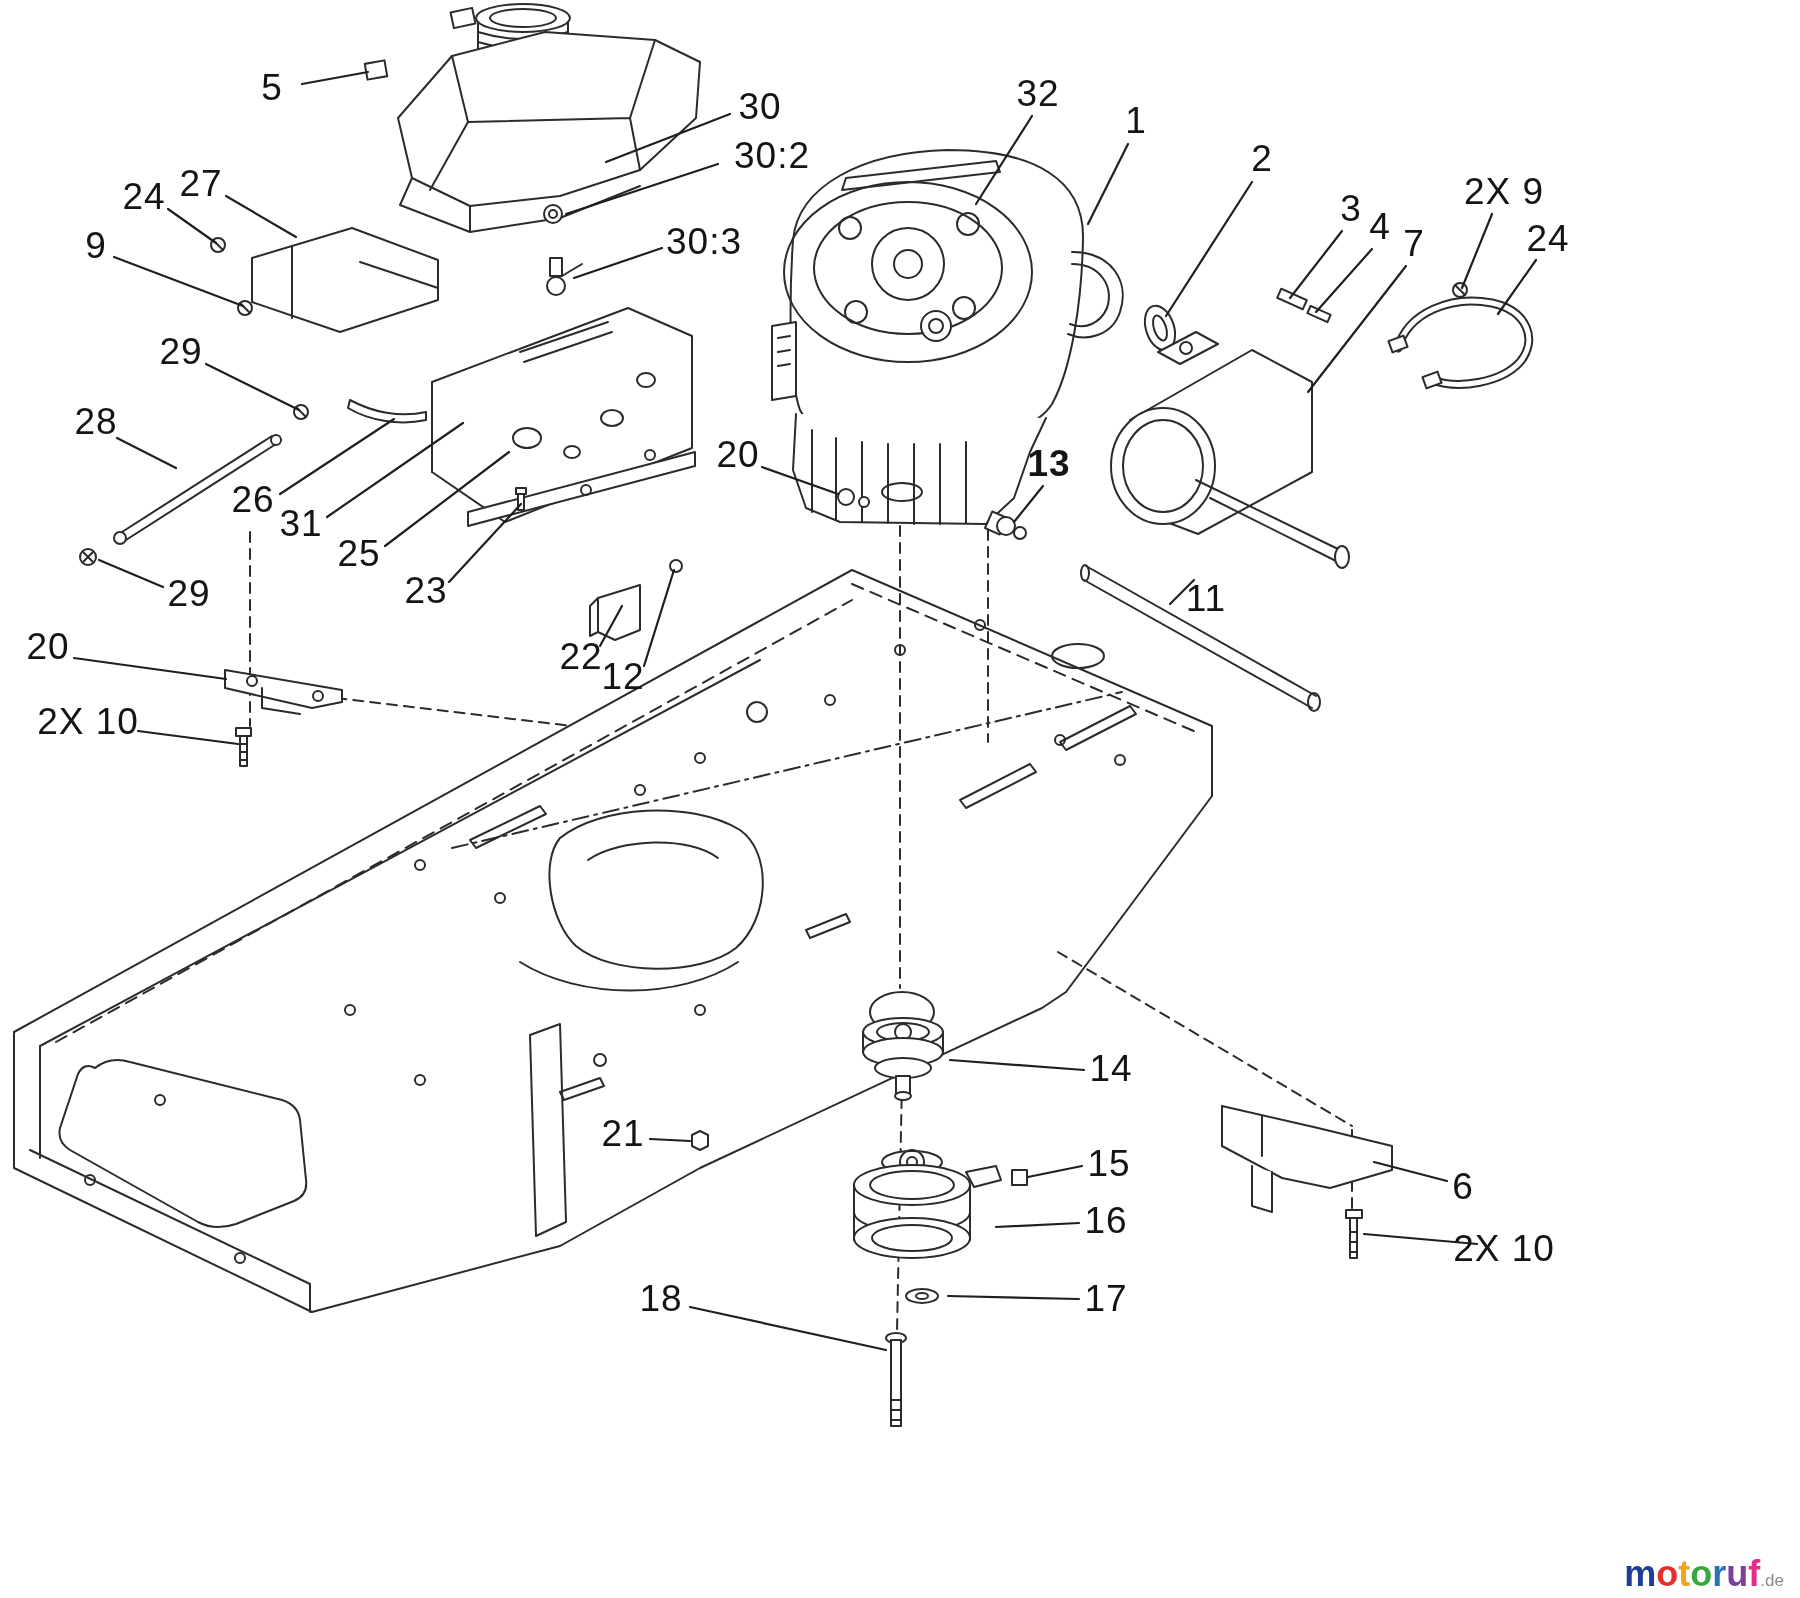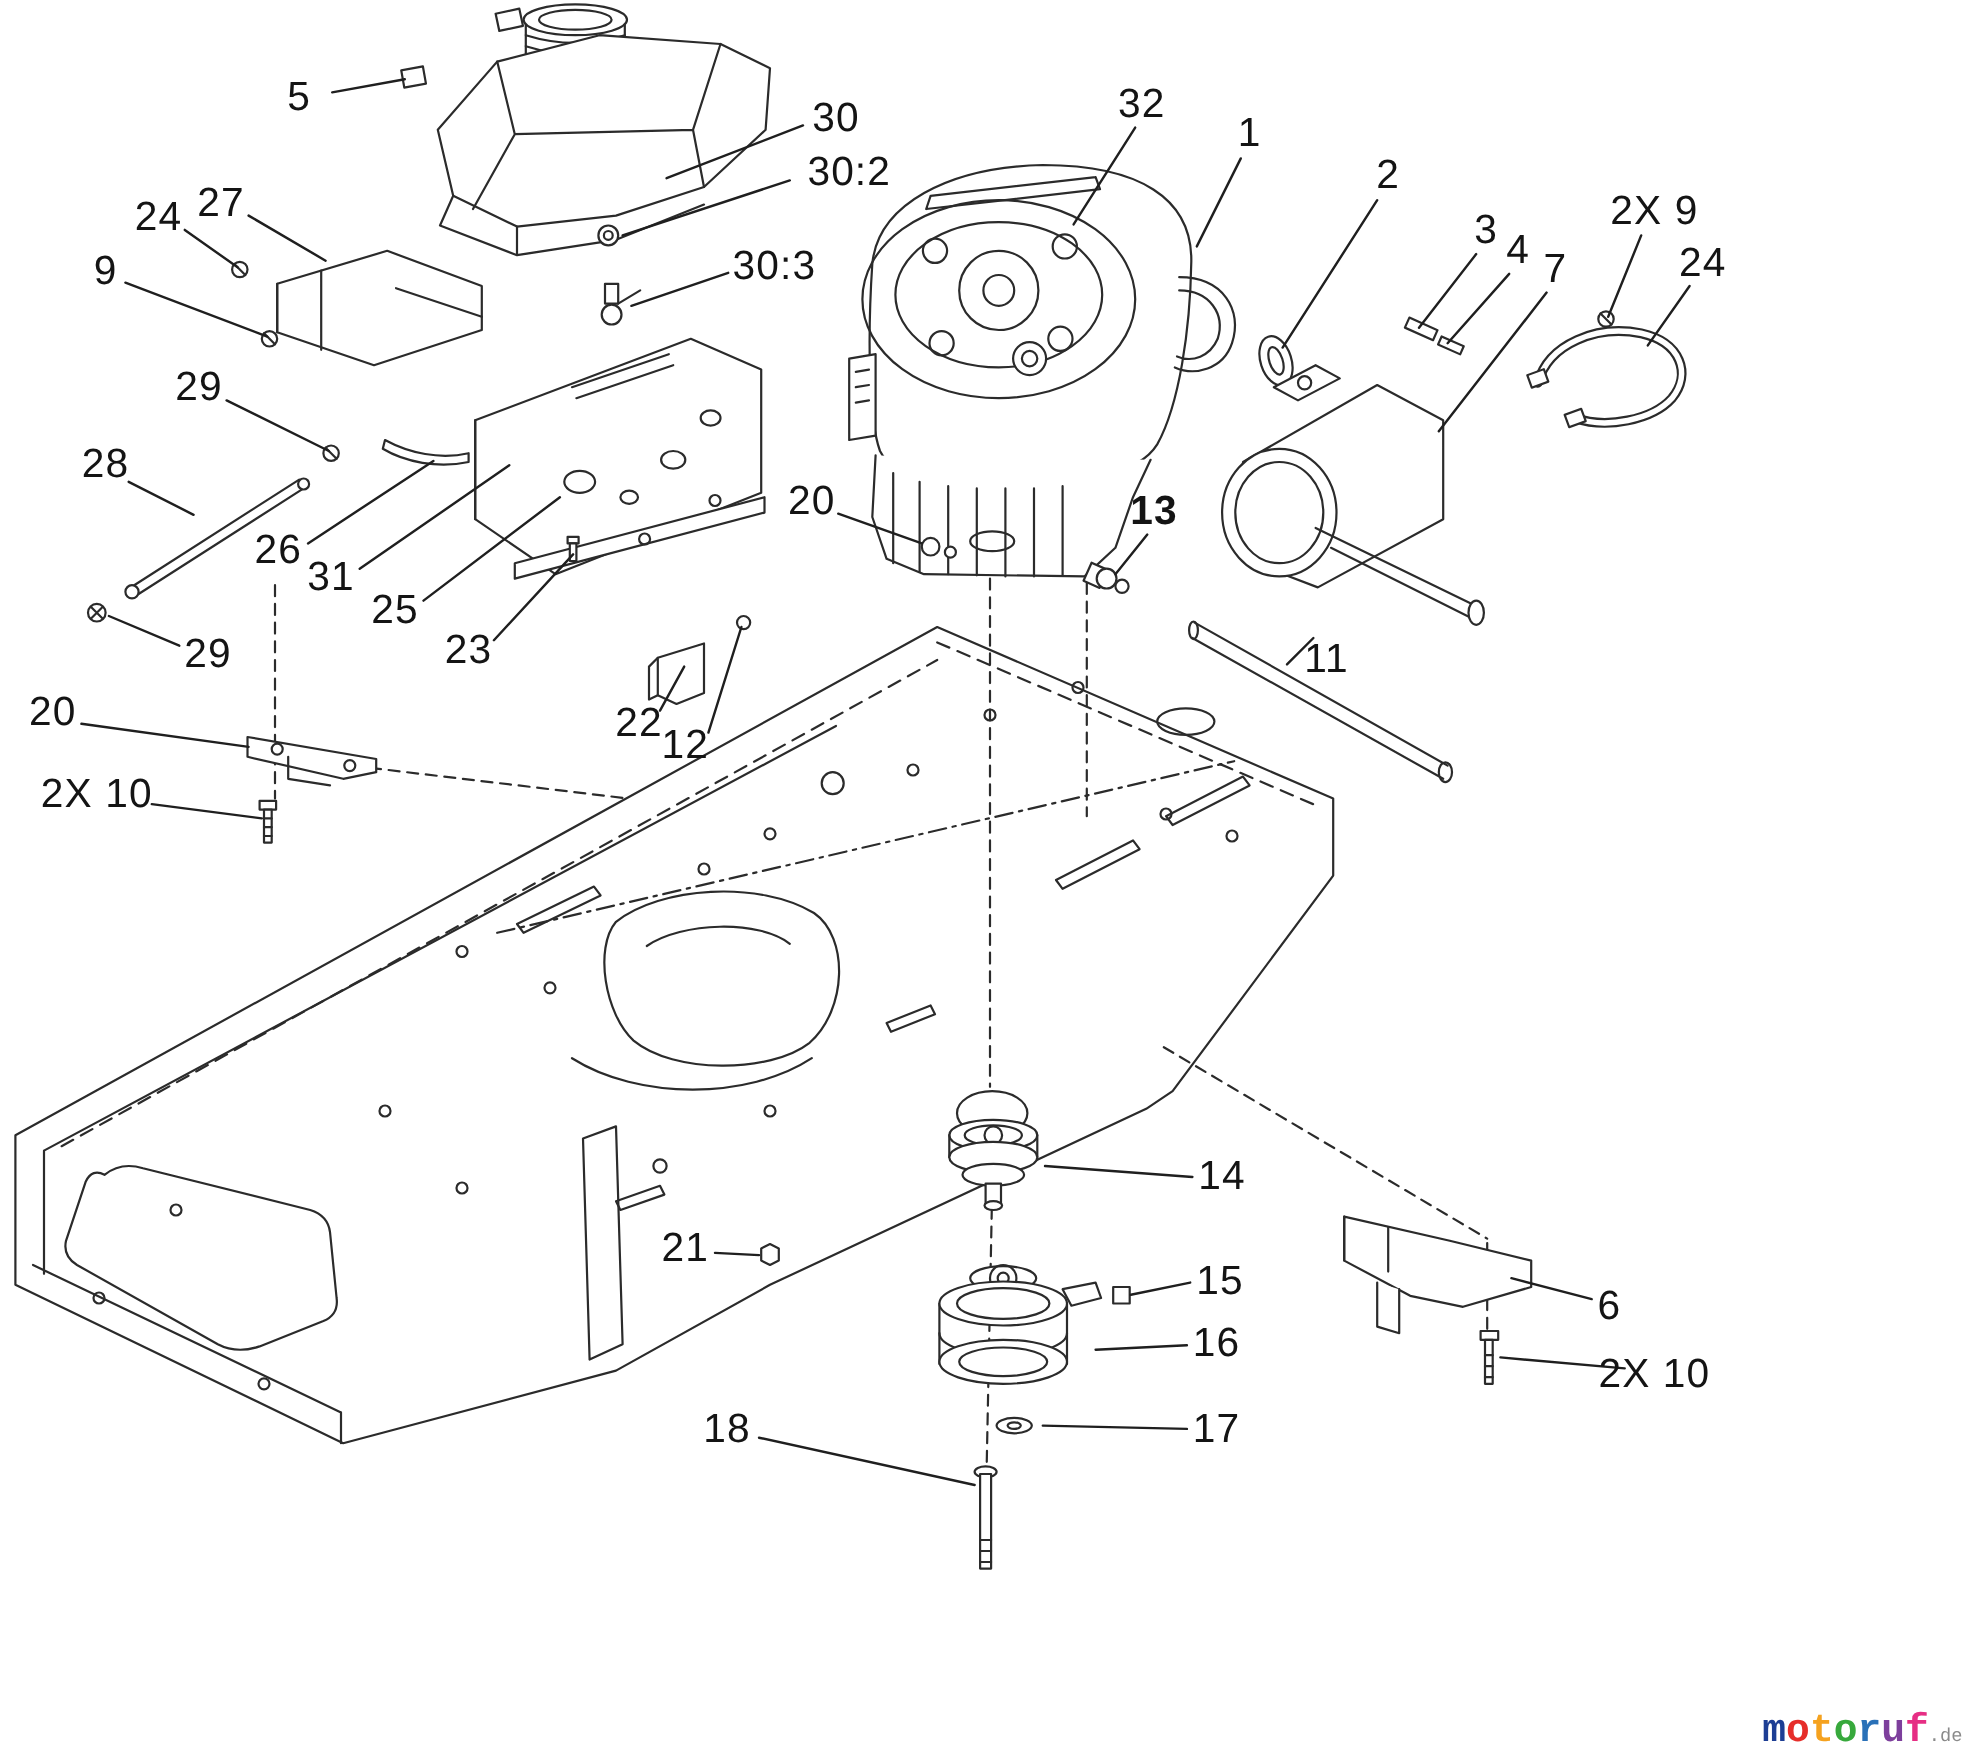--- a/index.html
+++ b/index.html
@@ -2,21 +2,21 @@
 <html><head>
 <meta charset="utf-8">
 <style>
   html,body{margin:0;padding:0;background:#ffffff;}
   #stage{position:relative;width:1800px;height:1598px;background:#ffffff;overflow:hidden;
          font-family:"Liberation Sans",sans-serif;}
   #drawing{position:absolute;left:0;top:0;}
   .callout{position:absolute;transform:translate(-50%,-50%);font-size:37px;color:#141414;
            white-space:nowrap;letter-spacing:1px;user-select:none;}
   .leader{stroke:#1f1f1f;stroke-width:2.2;fill:none;}
-  .watermark{position:absolute;right:16px;bottom:6px;font-family:Liberation Mono, monospace;
+  .watermark{position:absolute;right:16px;bottom:6px;font-family:Liberation Sans, sans-serif;
              font-weight:bold;font-size:36px;line-height:1;}
   .watermark .wm-suffix{font-size:17px;font-weight:normal;vertical-align:baseline;}
 </style>
 </head>
 <body>
 
 <div id="stage">
 
 <svg id="drawing" width="1800" height="1598" viewBox="0 0 1800 1598" xmlns="http://www.w3.org/2000/svg">
   <g stroke="#2b2b2b" stroke-width="2" fill="none" stroke-linejoin="round" stroke-linecap="round">

